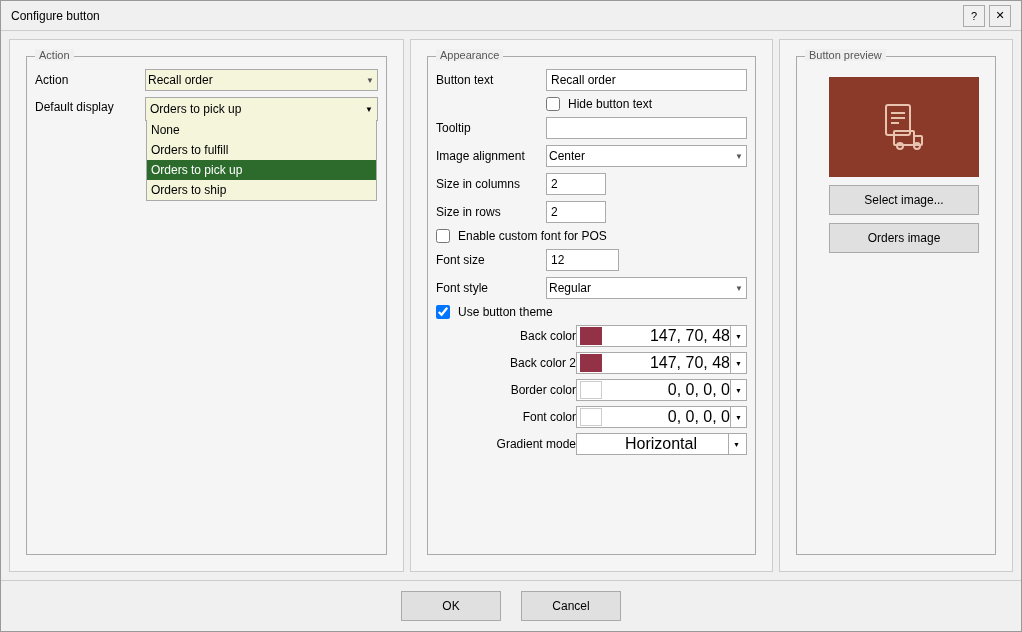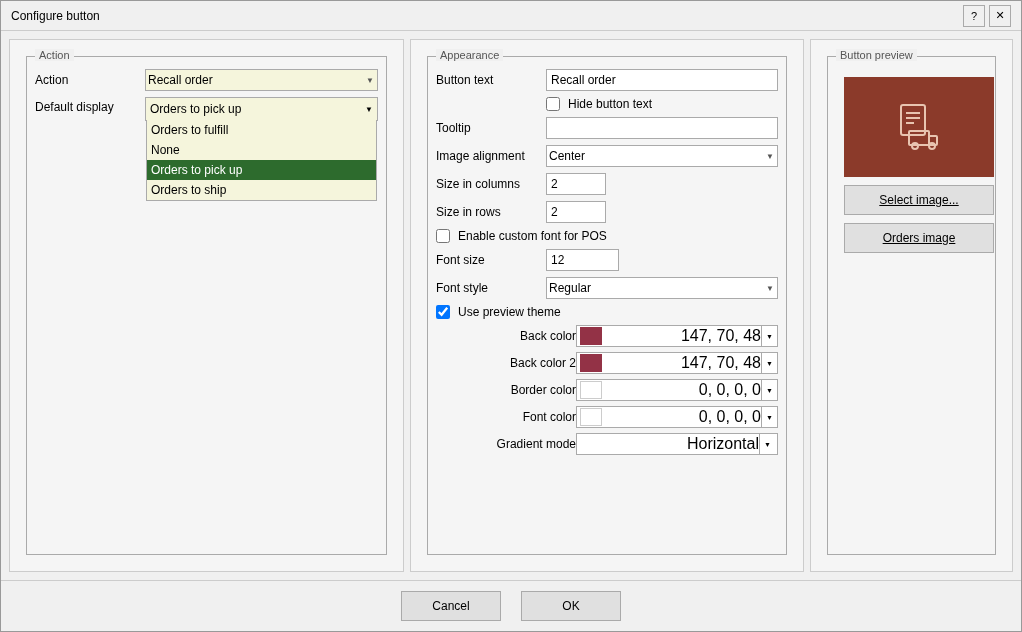--- a/index.html
+++ b/index.html
@@ -64,21 +64,21 @@
       flex-direction: column;
     }
     .panel-left {
       width: 395px;
       flex-shrink: 0;
     }
     .panel-middle {
       flex: 1;
     }
     .panel-right {
-      width: 203px;
+      width: 234px;
       flex-shrink: 0;
     }
     .field-row {
       display: flex;
       align-items: center;
       margin-bottom: 6px;
       position: relative;
     }
     .field-label {
       width: 110px;
@@ -216,23 +216,22 @@
       align-items: center;
       justify-content: center;
       border-left: 1px solid #aaa;
       font-size: 7px;
       flex-shrink: 0;
     }
     .button-preview-area {
       padding: 8px;
       display: flex;
       flex-direction: column;
-      align-items: flex-start;
+      align-items: flex-end;
       gap: 8px;
-      text-decoration: underline;
     }
     .preview-box {
       width: 150px;
       height: 100px;
       background: #8B3A2A;
       display: flex;
       align-items: center;
       justify-content: center;
     }
     .preview-btn {
@@ -313,22 +312,22 @@
           </div>
 
           <div class="field-row" style="align-items:flex-start; position:relative;">
             <span class="field-label" style="margin-top:3px;">Default display</span>
             <div class="dropdown-open" style="flex:1; position:relative;">
               <div class="select-display">
                 <span>Orders to pick up</span>
                 <span style="position:absolute; right:4px; font-size:8px;">▼</span>
               </div>
               <div class="dropdown-list">
+                <div class="dropdown-item">None</div>
                 <div class="dropdown-item">Orders to fulfill</div>
-                <div class="dropdown-item">None</div>
                 <div class="dropdown-item selected">Orders to pick up</div>
                 <div class="dropdown-item">Orders to ship</div>
               </div>
             </div>
           </div>
         </div>
       </div>
     </div>
 
     <div class="panel panel-middle">
@@ -384,21 +383,21 @@
             <span class="field-label">Font style</span>
             <div class="select-wrapper">
               <select class="field-select" style="width:100%;">
                 <option>Regular</option>
               </select>
             </div>
           </div>
 
           <div class="checkbox-row">
             <input type="checkbox" checked="" style="">
-            <span>Use preview theme</span>
+            <span>Use button theme</span>
           </div>
 
           <div class="section-indent">
 
             <div class="color-field-row">
               <span class="color-label">Back color</span>
               <div class="color-select-wrapper">
                 <div class="color-swatch" style="background:#933246;"></div>
                 <span class="color-text">147, 70, 48</span>
                 <div class="color-dropdown-arrow">▼</div>
@@ -427,21 +426,21 @@
               <span class="color-label">Font color</span>
               <div class="color-select-wrapper">
                 <div class="color-swatch" style="background:white; border:1px solid #ccc;"></div>
                 <span class="color-text">0, 0, 0, 0</span>
                 <div class="color-dropdown-arrow">▼</div>
               </div>
             </div>
 
             <div class="color-field-row">
               <span class="color-label">Gradient mode</span>
-              <div class="color-select-wrapper" style="padding: 0 2px;">
+              <div class="color-select-wrapper" style="padding: 0 2px; gap: 31px;">
                 <span class="color-text" style="padding-left:4px;">Horizontal</span>
                 <div class="color-dropdown-arrow">▼</div>
               </div>
             </div>
           </div>
 
         </div>
       </div>
     </div>
 
@@ -472,16 +471,16 @@
 
             <button class="preview-btn">Orders image</button>
           </div>
         </div>
       </div>
     </div>
 
   </div>
 
   <div class="dialog-footer">
+    <button class="footer-btn">OK</button>
     <button class="footer-btn">Cancel</button>
-    <button class="footer-btn">OK</button>
   </div>
 </div>
 
 </body></html>

